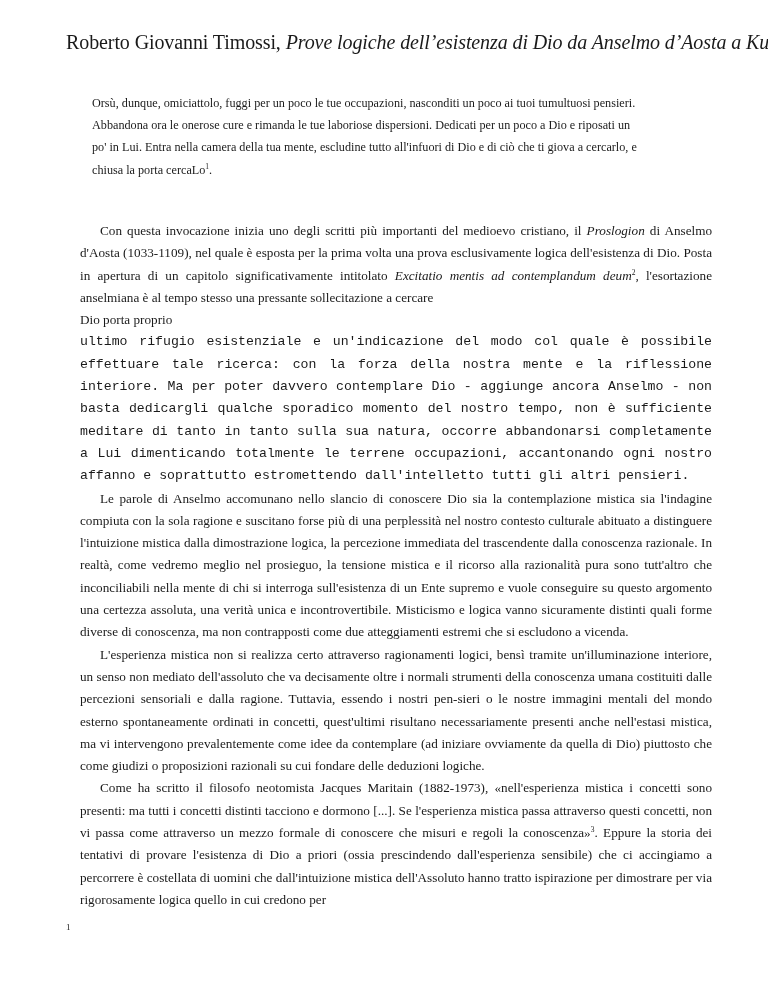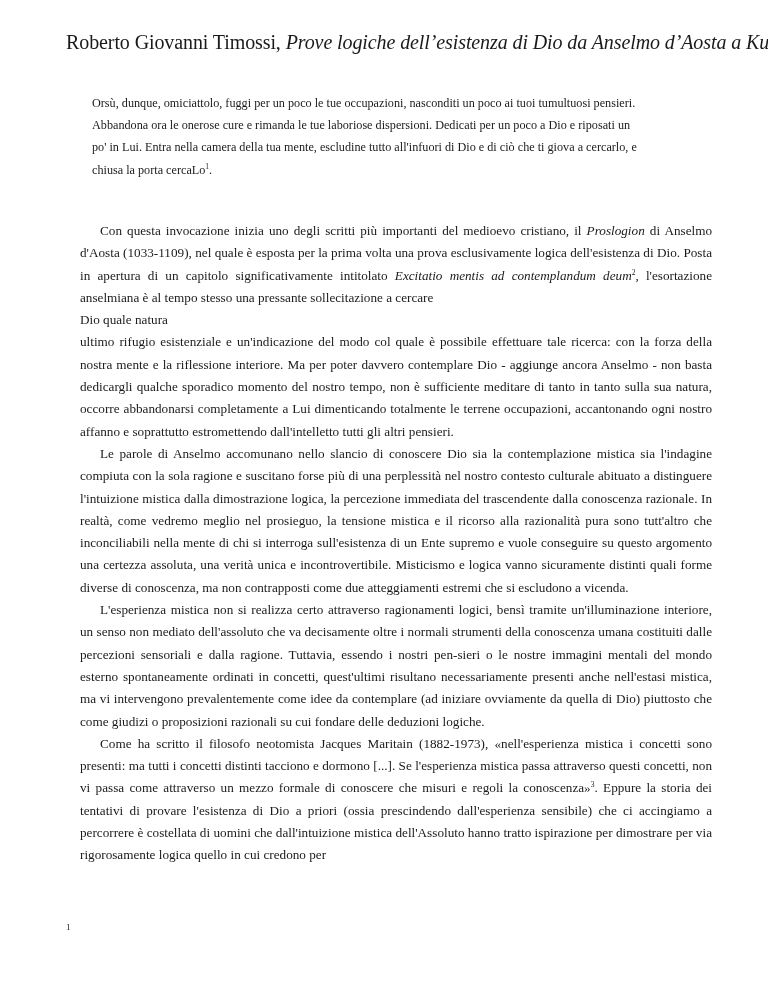--- a/index.html
+++ b/index.html
@@ -17,21 +17,21 @@
     position: absolute; top: 92px; left: 92px; width: 545px;
     font-size: 12.2px; line-height: 22.2px;
   }
   .body {
     position: absolute; top: 220px; left: 80px; width: 632px;
     font-size: 13.2px; line-height: 22.3px; text-align: justify;
   }
   .body p { margin: 0; }
   .body p.indent { text-indent: 20px; }
   .body p.noindent { text-indent: 0; text-align: left; }
-  .body p.contindent { text-indent: 0; }
+  .body p.contindent { text-indent: 0; font-family: Liberation Mono, monospace; }
   sup { font-size: 7.5px; vertical-align: 5px; line-height: 0; }
   .pagenum {
     position: absolute; top: 922px; left: 66px;
     font-size: 9px;
   }
 </style>
 </head>
 <body>
 
 <div class="header">
@@ -39,21 +39,21 @@
 </div>
 
 <div class="quote">
   <span>Orsù, dunque, omiciattolo, fuggi per un poco le tue occupazioni, nasconditi un poco ai tuoi tumultuosi pensieri. Abbandona ora le onerose cure e rimanda le tue laboriose dispersioni. Dedicati per un poco a Dio e riposati un po' in Lui. Entra nella camera della tua mente, escludine tutto all'infuori di Dio e di ciò che ti giova a cercarlo, e chiusa la porta cercaLo</span><sup>1</sup><span>.</span>
 </div>
 
 <div class="body">
   <p class="indent">
     <span>Con questa invocazione inizia uno degli scritti più importanti del medioevo cristiano, il </span><i>Proslogion</i><span> di Anselmo d'Aosta (1033-1109), nel quale è esposta per la prima volta una prova esclusivamente logica dell'esistenza di Dio. Posta in apertura di un capitolo significativamente intitolato </span><i>Excitatio mentis ad contemplandum deum</i><sup>2</sup><span>, l'esortazione anselmiana è al tempo stesso una pressante sollecitazione a cercare</span>
   </p>
-  <p class="noindent">Dio quale natura</p>
+  <p class="noindent">Dio porta proprio</p>
   <p class="contindent">ultimo rifugio esistenziale e un'indicazione del modo col quale è possibile effettuare tale ricerca: con la forza della nostra mente e la riflessione interiore. Ma per poter davvero contemplare Dio - aggiunge ancora Anselmo - non basta dedicargli qualche sporadico momento del nostro tempo, non è sufficiente meditare di tanto in tanto sulla sua natura, occorre abbandonarsi completamente a Lui dimenticando totalmente le terrene occupazioni, accantonando ogni nostro affanno e soprattutto estromettendo dall'intelletto tutti gli altri pensieri.</p>
   <p class="indent">Le parole di Anselmo accomunano nello slancio di conoscere Dio sia la contemplazione mistica sia l'indagine compiuta con la sola ragione e suscitano forse più di una perplessità nel nostro contesto culturale abituato a distinguere l'intuizione mistica dalla dimostrazione logica, la percezione immediata del trascendente dalla conoscenza razionale. In realtà, come vedremo meglio nel prosieguo, la tensione mistica e il ricorso alla razionalità pura sono tutt'altro che inconciliabili nella mente di chi si interroga sull'esistenza di un Ente supremo e vuole conseguire su questo argomento una certezza assoluta, una verità unica e incontrovertibile. Misticismo e logica vanno sicuramente distinti quali forme diverse di conoscenza, ma non contrapposti come due atteggiamenti estremi che si escludono a vicenda.</p>
   <p class="indent">L'esperienza mistica non si realizza certo attraverso ragionamenti logici, bensì tramite un'illuminazione interiore, un senso non mediato dell'assoluto che va decisamente oltre i normali strumenti della conoscenza umana costituiti dalle percezioni sensoriali e dalla ragione. Tuttavia, essendo i nostri pen-sieri o le nostre immagini mentali del mondo esterno spontaneamente ordinati in concetti, quest'ultimi risultano necessariamente presenti anche nell'estasi mistica, ma vi intervengono prevalentemente come idee da contemplare (ad iniziare ovviamente da quella di Dio) piuttosto che come giudizi o proposizioni razionali su cui fondare delle deduzioni logiche.</p>
   <p class="indent">
     <span>Come ha scritto il filosofo neotomista Jacques Maritain (1882-1973), «nell'esperienza mistica i concetti sono presenti: ma tutti i concetti distinti tacciono e dormono [...]. Se l'esperienza mistica passa attraverso questi concetti, non vi passa come attraverso un mezzo formale di conoscere che misuri e regoli la conoscenza»</span><sup>3</sup><span>. Eppure la storia dei tentativi di provare l'esistenza di Dio a priori (ossia prescindendo dall'esperienza sensibile) che ci accingiamo a percorrere è costellata di uomini che dall'intuizione mistica dell'Assoluto hanno tratto ispirazione per dimostrare per via rigorosamente logica quello in cui credono per</span>
   </p>
 </div>
 
 <div class="pagenum">1</div>
 

